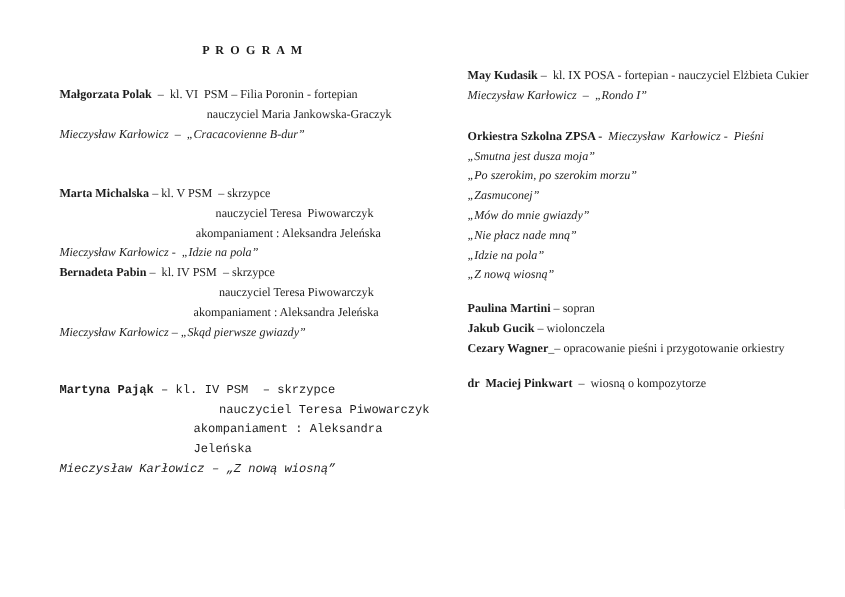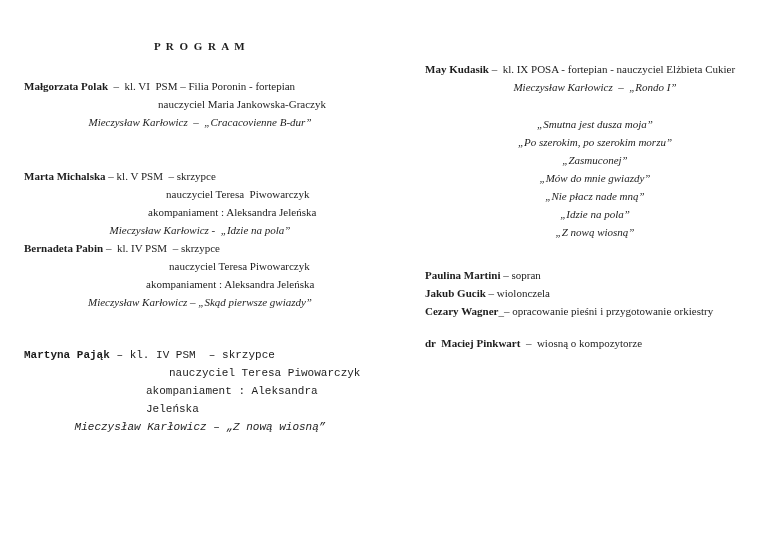--- a/index.html
+++ b/index.html
@@ -7,39 +7,39 @@
     position: relative;
     width: 768px;
     height: 543px;
     background: #ffffff;
     font-family: "Liberation Serif", serif;
     font-size: 11px;
     color: #1d1d1d;
     overflow: hidden;
   }
   .col { position: absolute; }
-  .col-left  { left: 24px;  top: 37px; width: 352px; }
+  .col-left  { left: 54px;  top: 37px; width: 352px; }
   .col-right { left: 425px; top: 60px; width: 340px; }
   .line { margin: 0; line-height: 18px; white-space: pre-wrap; }
   .bold { font-weight: bold; }
-  .italic { font-style: italic; text-align: center; }
+  .italic { font-style: italic; }
   .title {
     font-weight: bold;
     text-align: center;
     letter-spacing: 1.5px;
     line-height: 18px;
     margin: 0 0 22px 0;
     white-space: pre-wrap;
   }
   .block { margin: 0; }
   .mt36 { margin-top: 36px; }
   .mt46 { }
   .mt35 { margin-top: 35px; font-family: Liberation Mono, monospace; }
   .mt19 { margin-top: 19px; }
-  .mt13 { margin-top: 25px; }
+  .mt13 { margin-top: 13px; }
   .mt14 { margin-top: 14px; }
   .ind134 { padding-left: 134px; }
   .ind142 { padding-left: 142px; }
   .ind124 { padding-left: 124px; }
   .ind145 { padding-left: 145px; }
   .ind122 { padding-left: 122px; }
   .mark { font-weight: normal; }
 </style>
 </head>
 <body>
@@ -80,20 +80,21 @@
   </div>
 
   <div class="col col-right">
 
     <section class="block">
       <p class="line"><b class="bold">May Kudasik</b><span> –  kl. IX POSA - fortepian - nauczyciel Elżbieta Cukier</span></p>
       <p class="line italic">Mieczysław Karłowicz  –  „Rondo I”</p>
     </section>
 
     <section class="block mt19">
+      <p class="line"><b class="bold">Orkiestra Szkolna ZPSA - </b><span class="italic"> Mieczysław  Karłowicz -  Pieśni</span></p>
       <p class="line italic">„Smutna jest dusza moja”</p>
       <p class="line italic">„Po szerokim, po szerokim morzu”</p>
       <p class="line italic">„Zasmuconej”</p>
       <p class="line italic">„Mów do mnie gwiazdy”</p>
       <p class="line italic">„Nie płacz nade mną”</p>
       <p class="line italic">„Idzie na pola”</p>
       <p class="line italic">„Z nową wiosną”</p>
     </section>
 
     <section class="block mt13">

